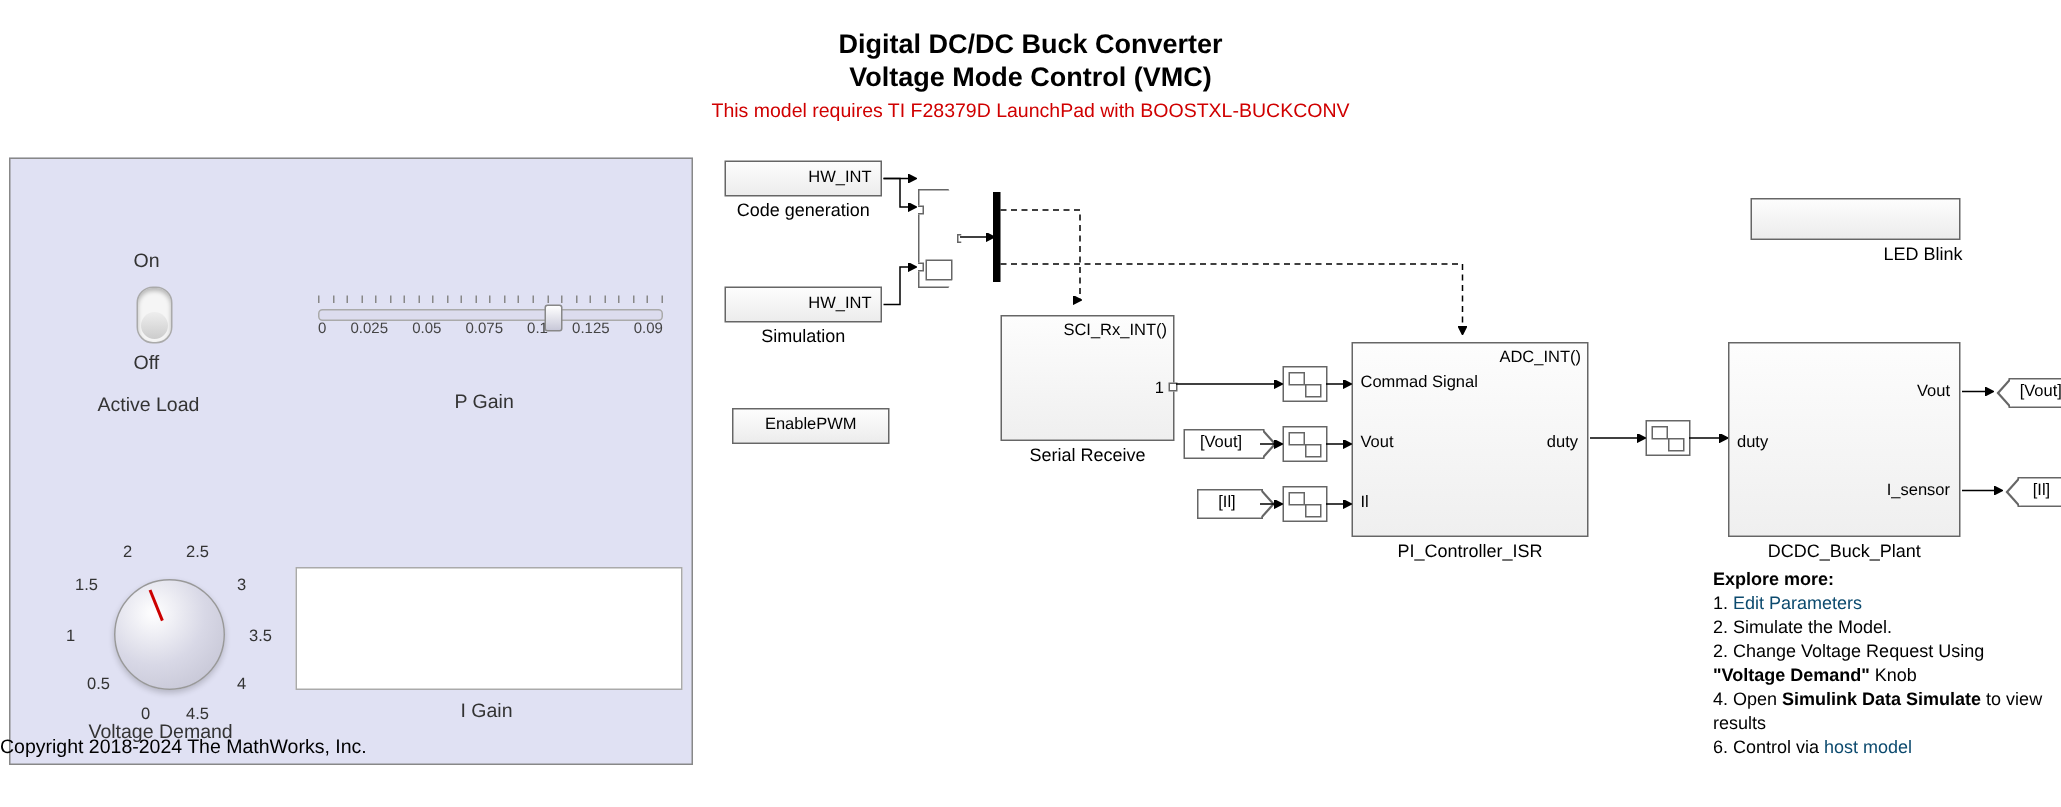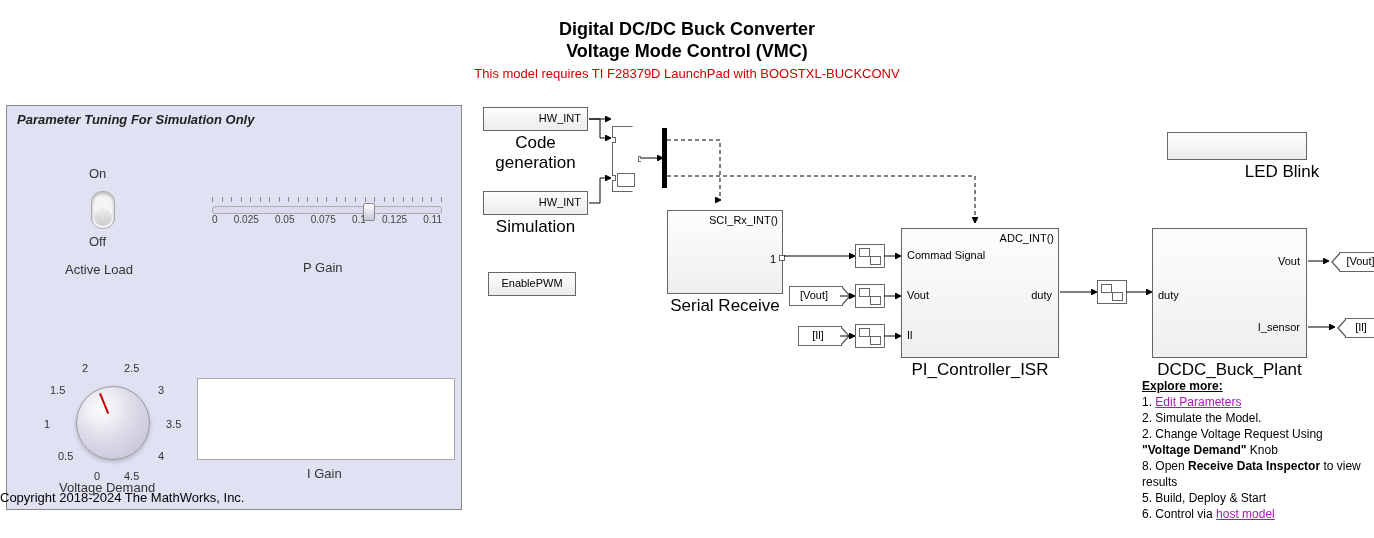--- a/index.html
+++ b/index.html
@@ -152,21 +152,21 @@
   
   .block {
     position: absolute;
     background: linear-gradient(#fdfdfd,#ececec);
     border: 1px solid #666;
     box-sizing: border-box;
     font-size: 11px;
   }
   .block-label {
     position: absolute;
-    font-size: 17px;
+    font-size: 12px;
     color: #000;
     text-align: center;
   }
   .port-label {
     position: absolute;
     font-size: 11px;
   }
   .small-port {
     position: absolute;
     width: 4px; height: 4px;
@@ -227,22 +227,22 @@
     background: linear-gradient(#fdfdfd,#efefef);
     border: 1px solid #666;
     box-sizing: border-box;
   }
   .topfn {
     position: absolute;
     top: 3px; right: 4px;
     font-size: 11px;
     color: #000;
   }
-  .underline { text-decoration: underline; }
-  .link { color: #a21caf; text-decoration: underline; cursor: pointer; }
+  .underline { }
+  .link { color: #0c4a6e; cursor: pointer; }
   .explore {
     position: absolute;
     left: 1142px; top: 378px;
     width: 224px;
     font-size: 12px;
     line-height: 16px;
   }
   .copyright {
     position: absolute;
     left: 0; right: 0;
@@ -278,21 +278,20 @@
 </head>
 <body>
 
 <div class="canvas">
 
   <div class="title" style="top:40px">Voltage Mode Control (VMC)</div>
   <div class="title" style="top:18px">Digital DC/DC Buck Converter</div>
   <div class="warning" style="top:66px">This model requires TI F28379D LaunchPad with BOOSTXL-BUCKCONV</div>
 
   <div class="panel">
-    <div class="panel-title">Parameter Tuning For Simulation Only</div>
 
     <div class="panel-label" style="left:82px; top:60px">On</div>
     <div class="rocker"></div>
     <div class="panel-label" style="left:82px; top:128px">Off</div>
     <div class="panel-label" style="left:58px; top:156px">Active Load</div>
 
     <div class="slider-wrap">
       <div class="slider-ticks">
           <span></span>
           <span></span>
@@ -323,21 +322,21 @@
       <div class="slider-track">
           <div class="slider-thumb"></div>
         </div>
       <div class="slider-scale">
         <span>0</span>
         <span>0.025</span>
         <span>0.05</span>
         <span>0.075</span>
         <span>0.1</span>
         <span>0.125</span>
-        <span>0.11</span>
+        <span>0.09</span>
       </div>
     </div>
     <div class="panel-label" style="left:296px; top:154px">P Gain</div>
 
     <div class="knob-wrap">
       <div class="knob"></div>
       <div class="knob-tick" style="left:62px; top:126px">0</div>
       <div class="knob-tick" style="left:26px; top:106px">0.5</div>
       <div class="knob-tick" style="left:12px;  top:74px">1</div>
       <div class="knob-tick" style="left:18px;  top:40px">1.5</div>
@@ -357,21 +356,21 @@
   <div class="block" style="left:483px; top:107px; width:105px; height:24px; text-align:right; padding:4px 6px 0 0">
     <span>HW_INT</span>
   </div>
   <div class="block-label" style="left:483px; top:133px; width:105px">Code generation</div>
 
   <div class="block" style="left:483px; top:191px; width:105px; height:24px; text-align:right; padding:4px 6px 0 0">
     <span>HW_INT</span>
   </div>
   <div class="block-label" style="left:483px; top:217px; width:105px">Simulation</div>
 
-  <div class="block" style="left:488px; top:272px; width:88px; height:24px; text-align:center; padding-top:4px">
+  <div class="block" style="left:488px; top:272px; width:105px; height:24px; text-align:center; padding-top:4px">
     <span>EnablePWM</span>
   </div>
 
   <div class="variant">
     <div class="small-port" style="left:-3px; top:10px"></div>
     <div class="small-port" style="left:-3px; top:48px"></div>
     <div class="small-port" style="right:-3px; top:29px"></div>
     <div class="variant-inner"></div>
   </div>
 
@@ -421,22 +420,21 @@
   <div class="tag" style="left:1345px; top:318px; width:22px">
     <span>[Il]</span>
   </div>
 
   <div class="explore">
     <div><b class="underline">Explore more:</b></div>
     <div><span>1. </span><span class="link">Edit Parameters</span></div>
     <div>2. Simulate the Model.</div>
     <div><span>2. Change Voltage Request Using</span></div>
     <div><b>"Voltage Demand"</b><span> Knob</span></div>
-    <div><span>8. Open </span><b>Receive Data Inspector</b><span> to view results</span></div>
-    <div>5. Build, Deploy &amp; Start</div>
+    <div><span>4. Open </span><b>Simulink Data Simulate</b><span> to view results</span></div>
     <div><span>6. Control via </span><span class="link">host model</span></div>
   </div>
 
   <div class="copyright" style="top:490px">Copyright 2018-2024 The MathWorks, Inc.</div>
 
   <svg class="wires">
     <defs>
       <marker id="ah" markerWidth="6" markerHeight="6" refX="5" refY="3" orient="auto">
         <path d="M0,0 L6,3 L0,6 Z" class="arrow"></path>
       </marker>

